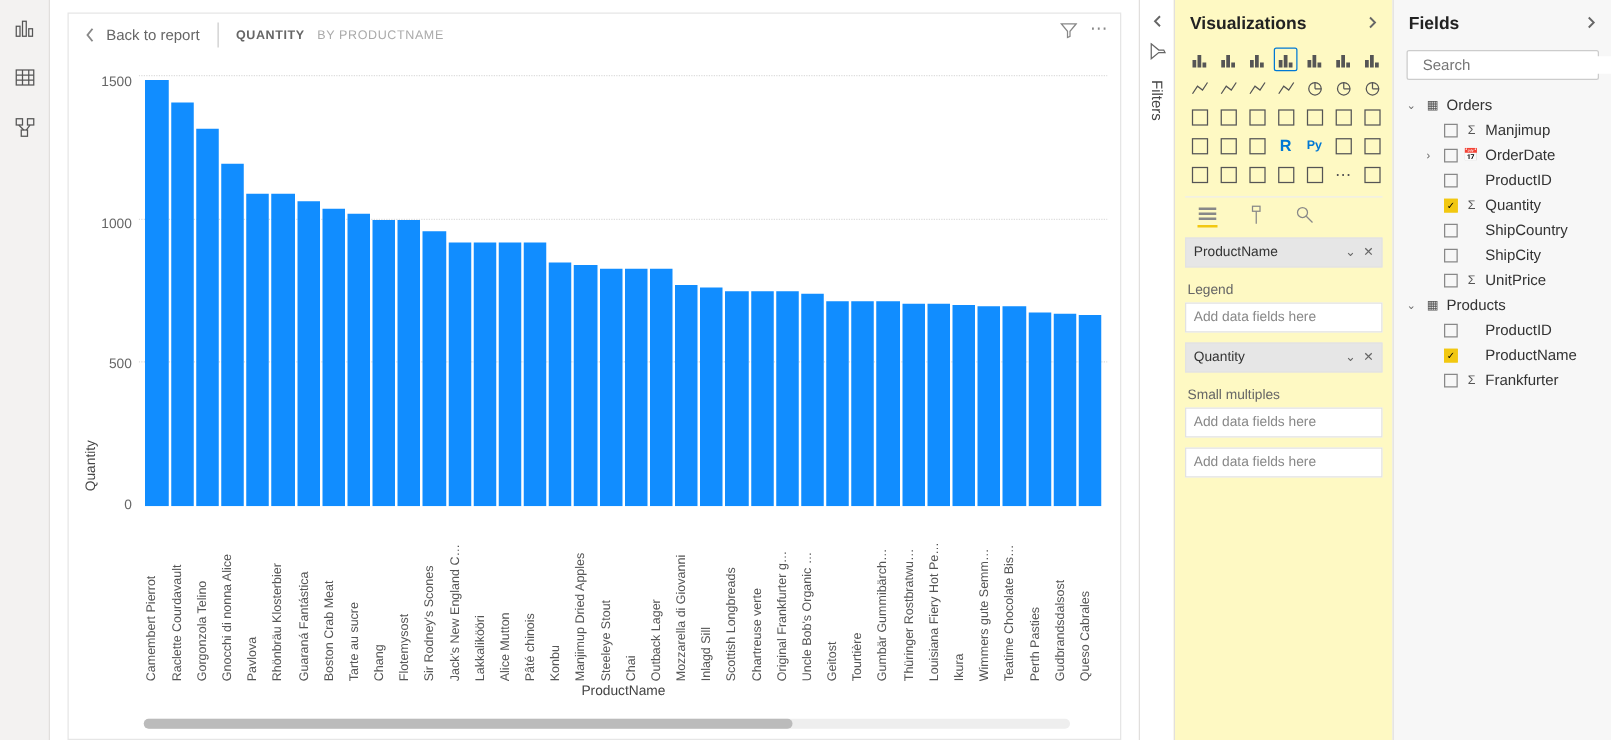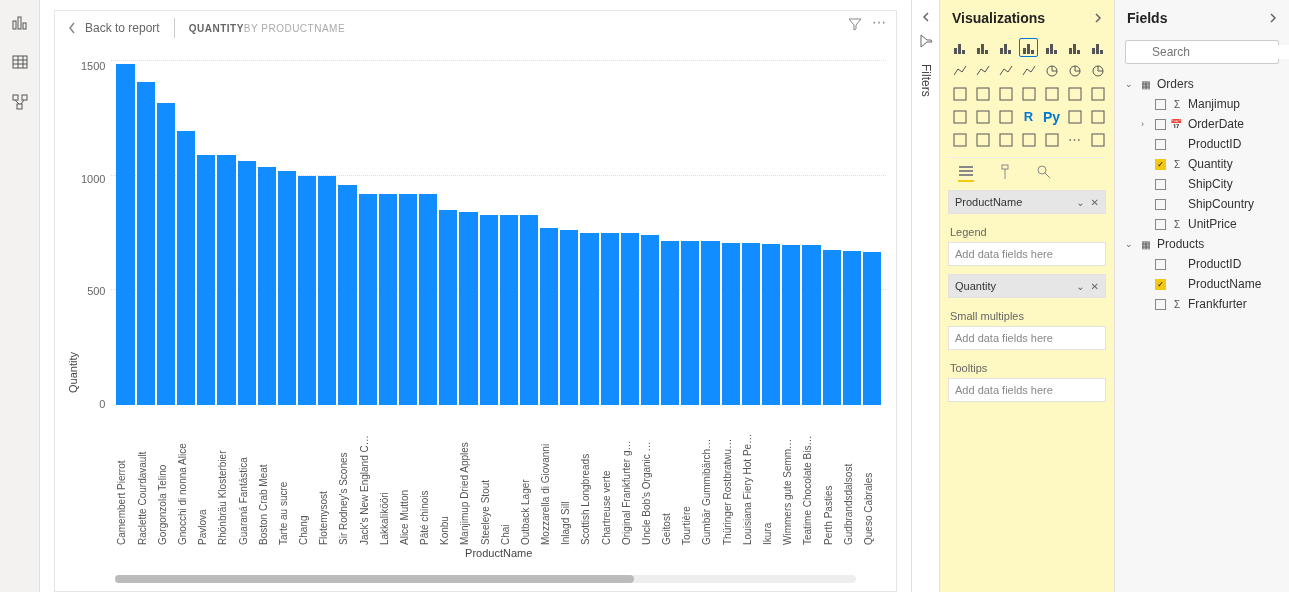--- a/index.html
+++ b/index.html
@@ -77,21 +77,21 @@
       font-size: 10px;
       letter-spacing: .5px;
       font-weight: 600;
       color: #666;
       text-transform: uppercase;
     }
     .chart-subtitle {
       font-size: 10px;
       letter-spacing: .5px;
       color: #aaa;
-      margin-left: 0;
+      margin-left: 10px;
       text-transform: uppercase;
     }
     .top-icons {
       position: absolute;
       top: 6px;
       right: 10px;
       display: flex;
       gap: 10px;
       color: #888;
     }
@@ -290,21 +290,21 @@
     }
     
     
     .search-box {
       display: flex;
       align-items: center;
       gap: 6px;
       background: #fff;
       border: 1px solid #ccc;
       border-radius: 2px;
-      padding: 4px 20px;
+      padding: 4px 6px;
       margin: 4px 2px 10px 2px;
     }
     .search-box input {
       border: none;
       outline: none;
       font-size: 12px;
       flex: 1;
     }
     .tree-item {
       display: flex;
@@ -642,21 +642,21 @@
           <svg width="16" height="16" viewBox="0 0 16 16">
             <rect x="2" y="2" width="12" height="12" fill="none" stroke="#555"></rect>
           </svg>
         </div>
         <div class="viz-item">
           <svg width="16" height="16" viewBox="0 0 16 16">
             <rect x="2" y="2" width="12" height="12" fill="none" stroke="#555"></rect>
           </svg>
         </div>
         <div class="viz-item" style="color: rgb(0, 120, 212); font-weight: 600;">R</div>
-        <div class="viz-item" style="color: rgb(0, 120, 212); font-weight: 600; font-size: 14px;">Py</div>
+        <div class="viz-item" style="color: rgb(0, 120, 212); font-weight: 600; font-size: 10px;">Py</div>
         <div class="viz-item">
           <svg width="16" height="16" viewBox="0 0 16 16">
             <rect x="2" y="2" width="12" height="12" fill="none" stroke="#555"></rect>
           </svg>
         </div>
         <div class="viz-item">
           <svg width="16" height="16" viewBox="0 0 16 16">
             <rect x="2" y="2" width="12" height="12" fill="none" stroke="#555"></rect>
           </svg>
         </div>
@@ -733,21 +733,20 @@
           <span>⌄</span>
           <span>✕</span>
         </span>
     </div>
 
     <div class="viz-section-label">Small multiples</div>
     <div class="well">
         <span>Add data fields here</span>
       </div>
 
-    <div class="viz-section-label">Tooltips</div>
     <div class="well">
         <span>Add data fields here</span>
       </div>
 
   </div>
 </div>
 
 <div class="pane fields">
   <div class="pane-header">
     <span>Fields</span>
@@ -790,27 +789,27 @@
         <div class="tree-item indent1">
           <span class="tree-caret"></span>
           <span class="chk on">✓</span>
           <span class="field-icon">Σ</span>
           <span>Quantity</span>
         </div>
         <div class="tree-item indent1">
           <span class="tree-caret"></span>
           <span class="chk"></span>
           <span class="field-icon"></span>
-          <span>ShipCity</span>
+          <span>ShipCountry</span>
         </div>
         <div class="tree-item indent1">
           <span class="tree-caret"></span>
           <span class="chk"></span>
           <span class="field-icon"></span>
-          <span>ShipCountry</span>
+          <span>ShipCity</span>
         </div>
         <div class="tree-item indent1">
           <span class="tree-caret"></span>
           <span class="chk"></span>
           <span class="field-icon">Σ</span>
           <span>UnitPrice</span>
         </div>
         <div class="tree-item">
           <span class="tree-caret">⌄</span>
           <span class="field-icon">▦</span>

